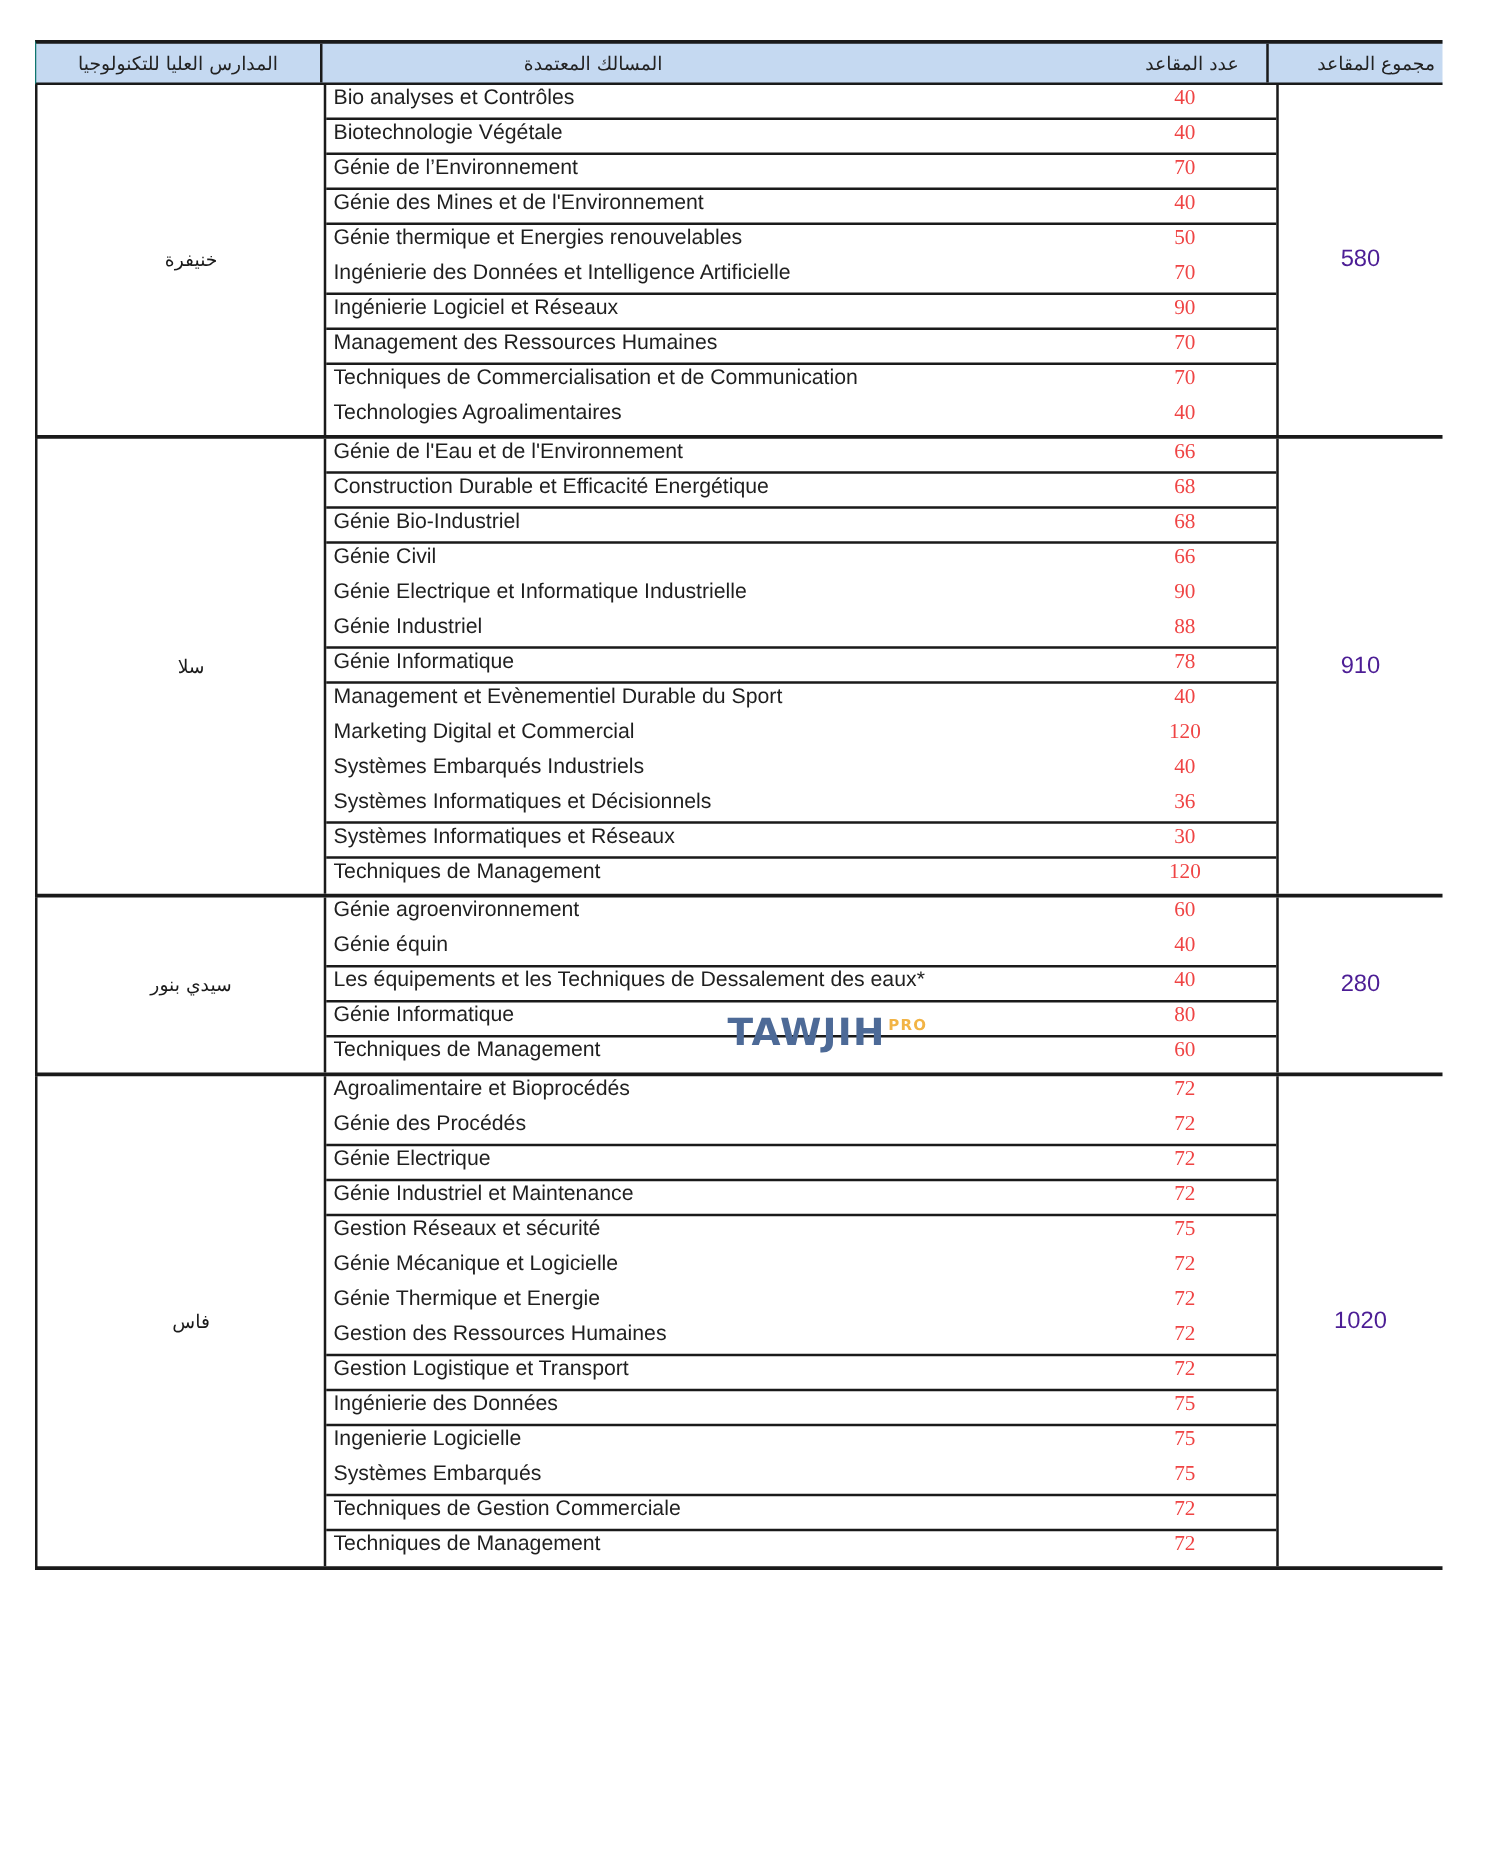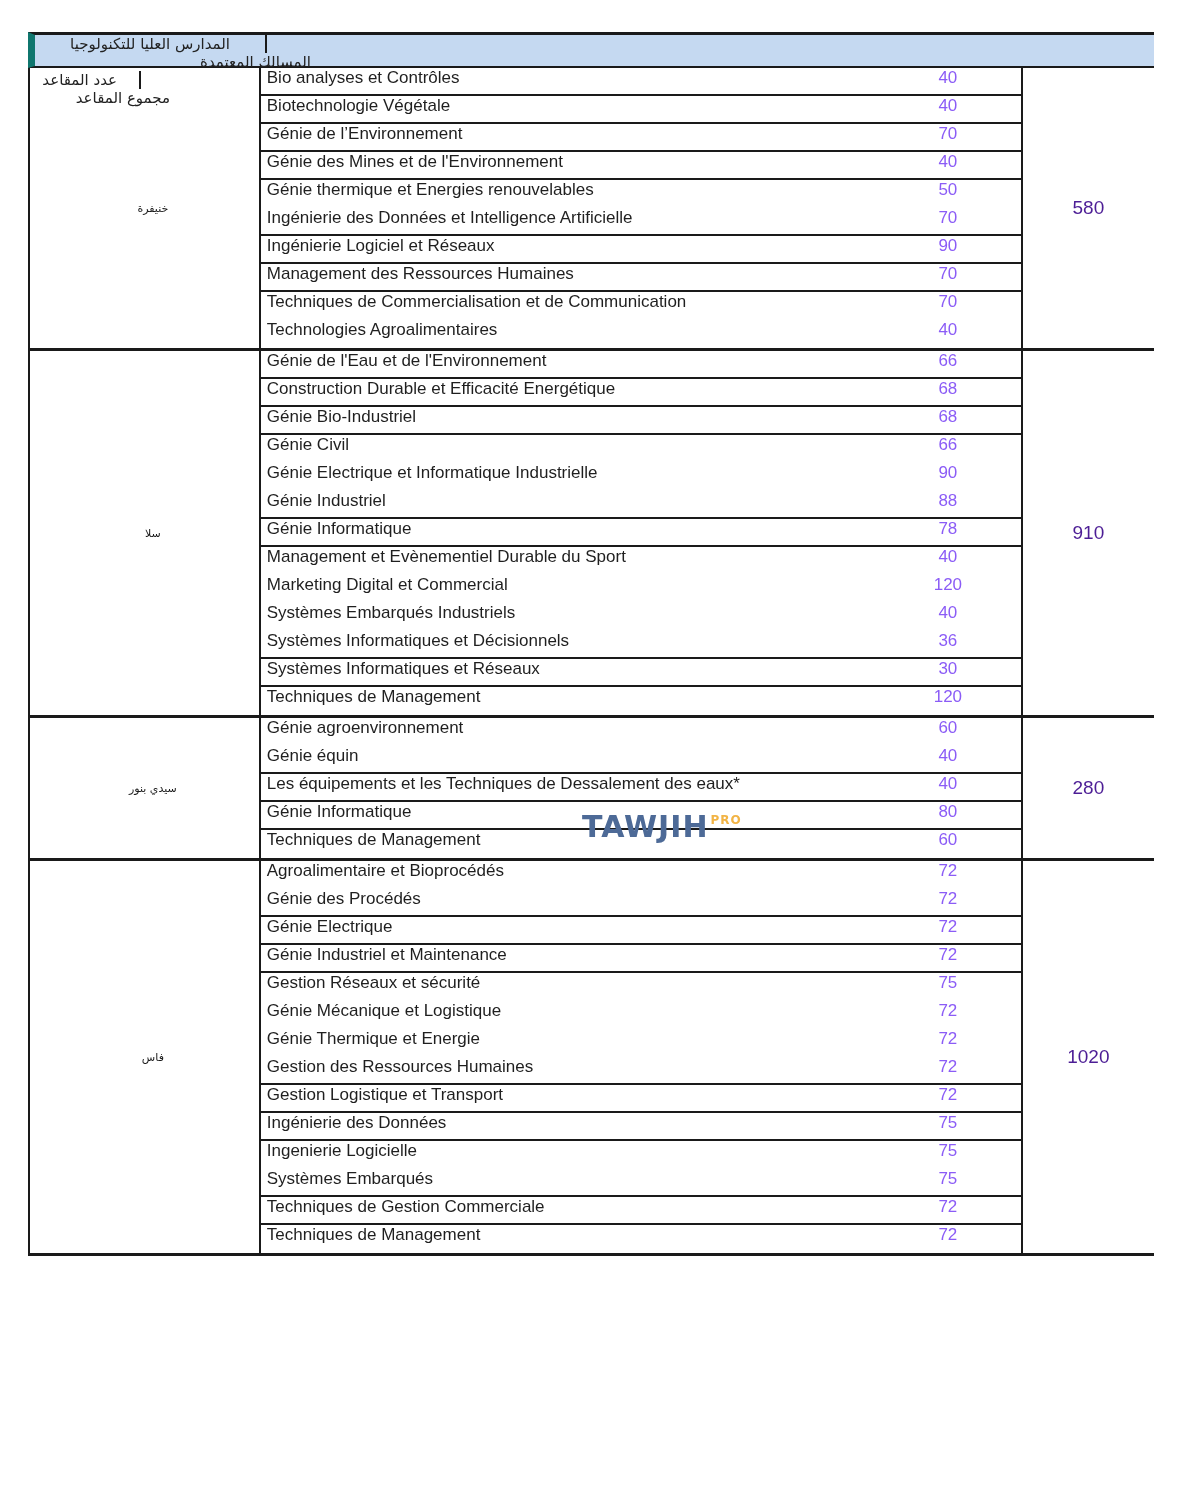--- a/index.html
+++ b/index.html
@@ -20,24 +20,23 @@
       left: 28px;
       top: 32px;
       width: 1126px;
     }
     .header {
       display: flex;
       height: 33px;
       background: #c5d9f1;
       border-top: 3px solid #1a1a1a;
       border-bottom: 2px solid #1a1a1a;
-      border-left: 7px solid #0f766e;
+      border-left: 1px solid #0f766e;
       box-sizing: border-box;
       height: 36px;
-      flex-direction: column;
     }
     .hcell {
       display: flex;
       align-items: center;
       justify-content: center;
       font-family: "DejaVu Sans", sans-serif;
       font-size: 15px;
       direction: rtl;
       color: #222;
       box-sizing: border-box;
@@ -53,21 +52,21 @@
       border-bottom: 3px solid #1a1a1a;
       box-sizing: border-box;
     }
     .g-school {
       width: 232px;
       border-right: 2px solid #1a1a1a;
       display: flex;
       align-items: center;
       justify-content: center;
       font-family: "DejaVu Sans", sans-serif;
-      font-size: 11px;
+      font-size: 15px;
       direction: rtl;
       box-sizing: border-box;
       padding-left: 17px;
     }
     .g-rows {
       width: 762px;
       border-right: 2px solid #1a1a1a;
       box-sizing: border-box;
     }
     .g-total {
@@ -96,21 +95,22 @@
       box-sizing: border-box;
       color: #1f1f1f;
     }
     .r-seats {
       width: 106px;
       text-align: center;
       padding-right: 40px;
       padding-bottom: 8px;
       font-size: 17px;
       box-sizing: border-box;
-      color: #8b5cf6;
+      color: #ef4444;
+      font-family: Liberation Serif, serif;
     }
     .watermark {
       position: absolute;
       left: 582px;
       top: 812px;
       font-family: "DejaVu Sans", sans-serif;
       font-weight: bold;
       font-size: 30px;
       letter-spacing: 1px;
       color: #4d6a97;
@@ -287,21 +287,21 @@
         </div>
       <div class="row">
           <span class="r-name">Génie Industriel et Maintenance</span>
           <span class="r-seats">72</span>
         </div>
       <div class="row nb">
           <span class="r-name">Gestion Réseaux et sécurité</span>
           <span class="r-seats">75</span>
         </div>
       <div class="row nb">
-          <span class="r-name">Génie Mécanique et Logistique</span>
+          <span class="r-name">Génie Mécanique et Logicielle</span>
           <span class="r-seats">72</span>
         </div>
       <div class="row nb">
           <span class="r-name">Génie Thermique et Energie</span>
           <span class="r-seats">72</span>
         </div>
       <div class="row">
           <span class="r-name">Gestion des Ressources Humaines</span>
           <span class="r-seats">72</span>
         </div>

